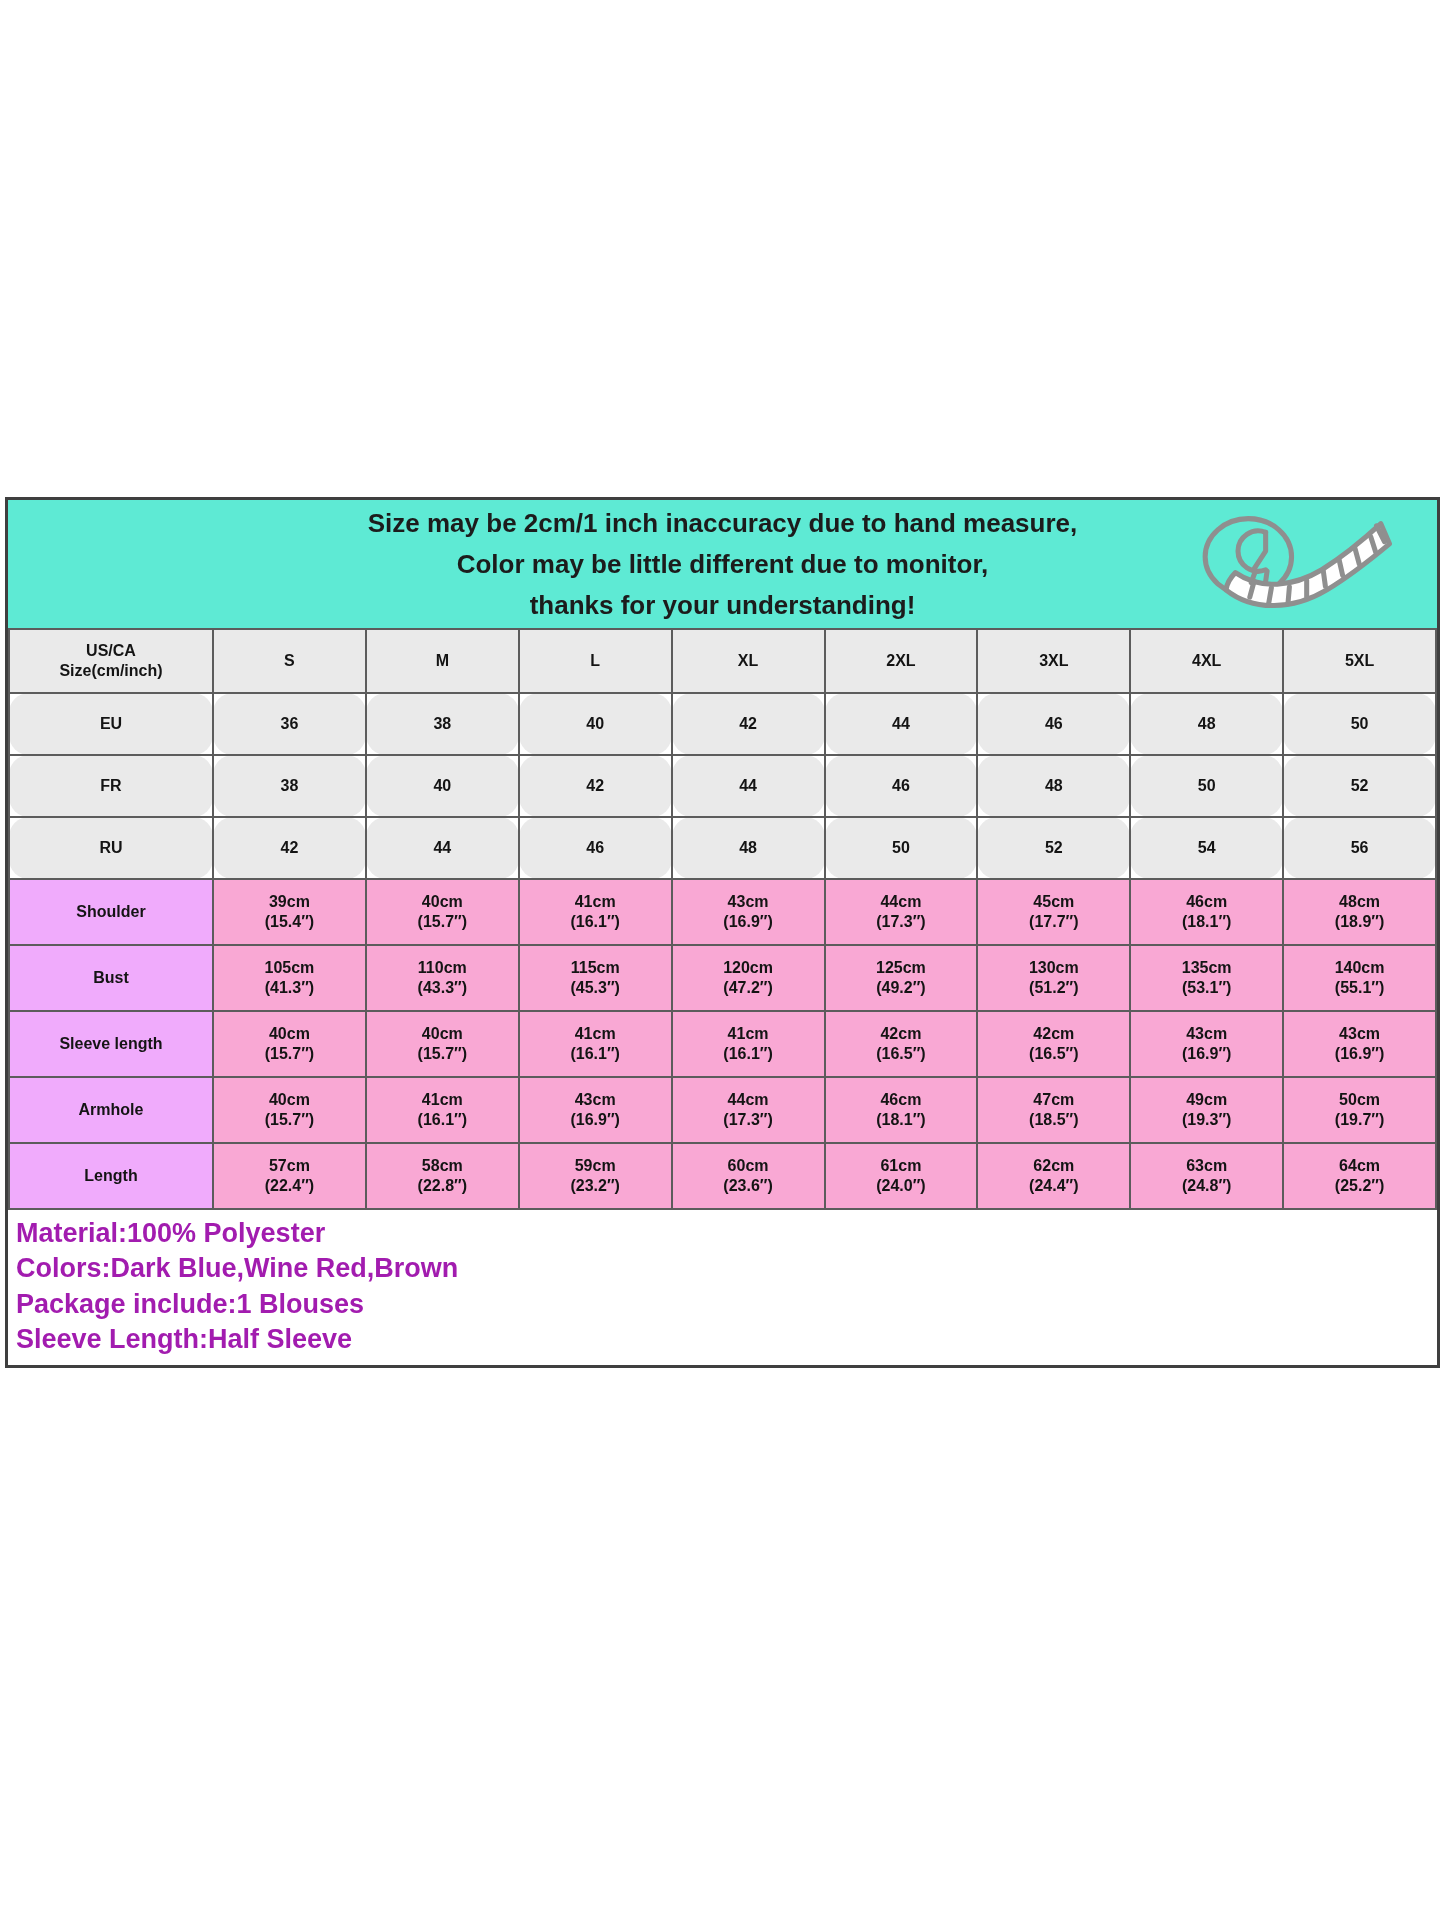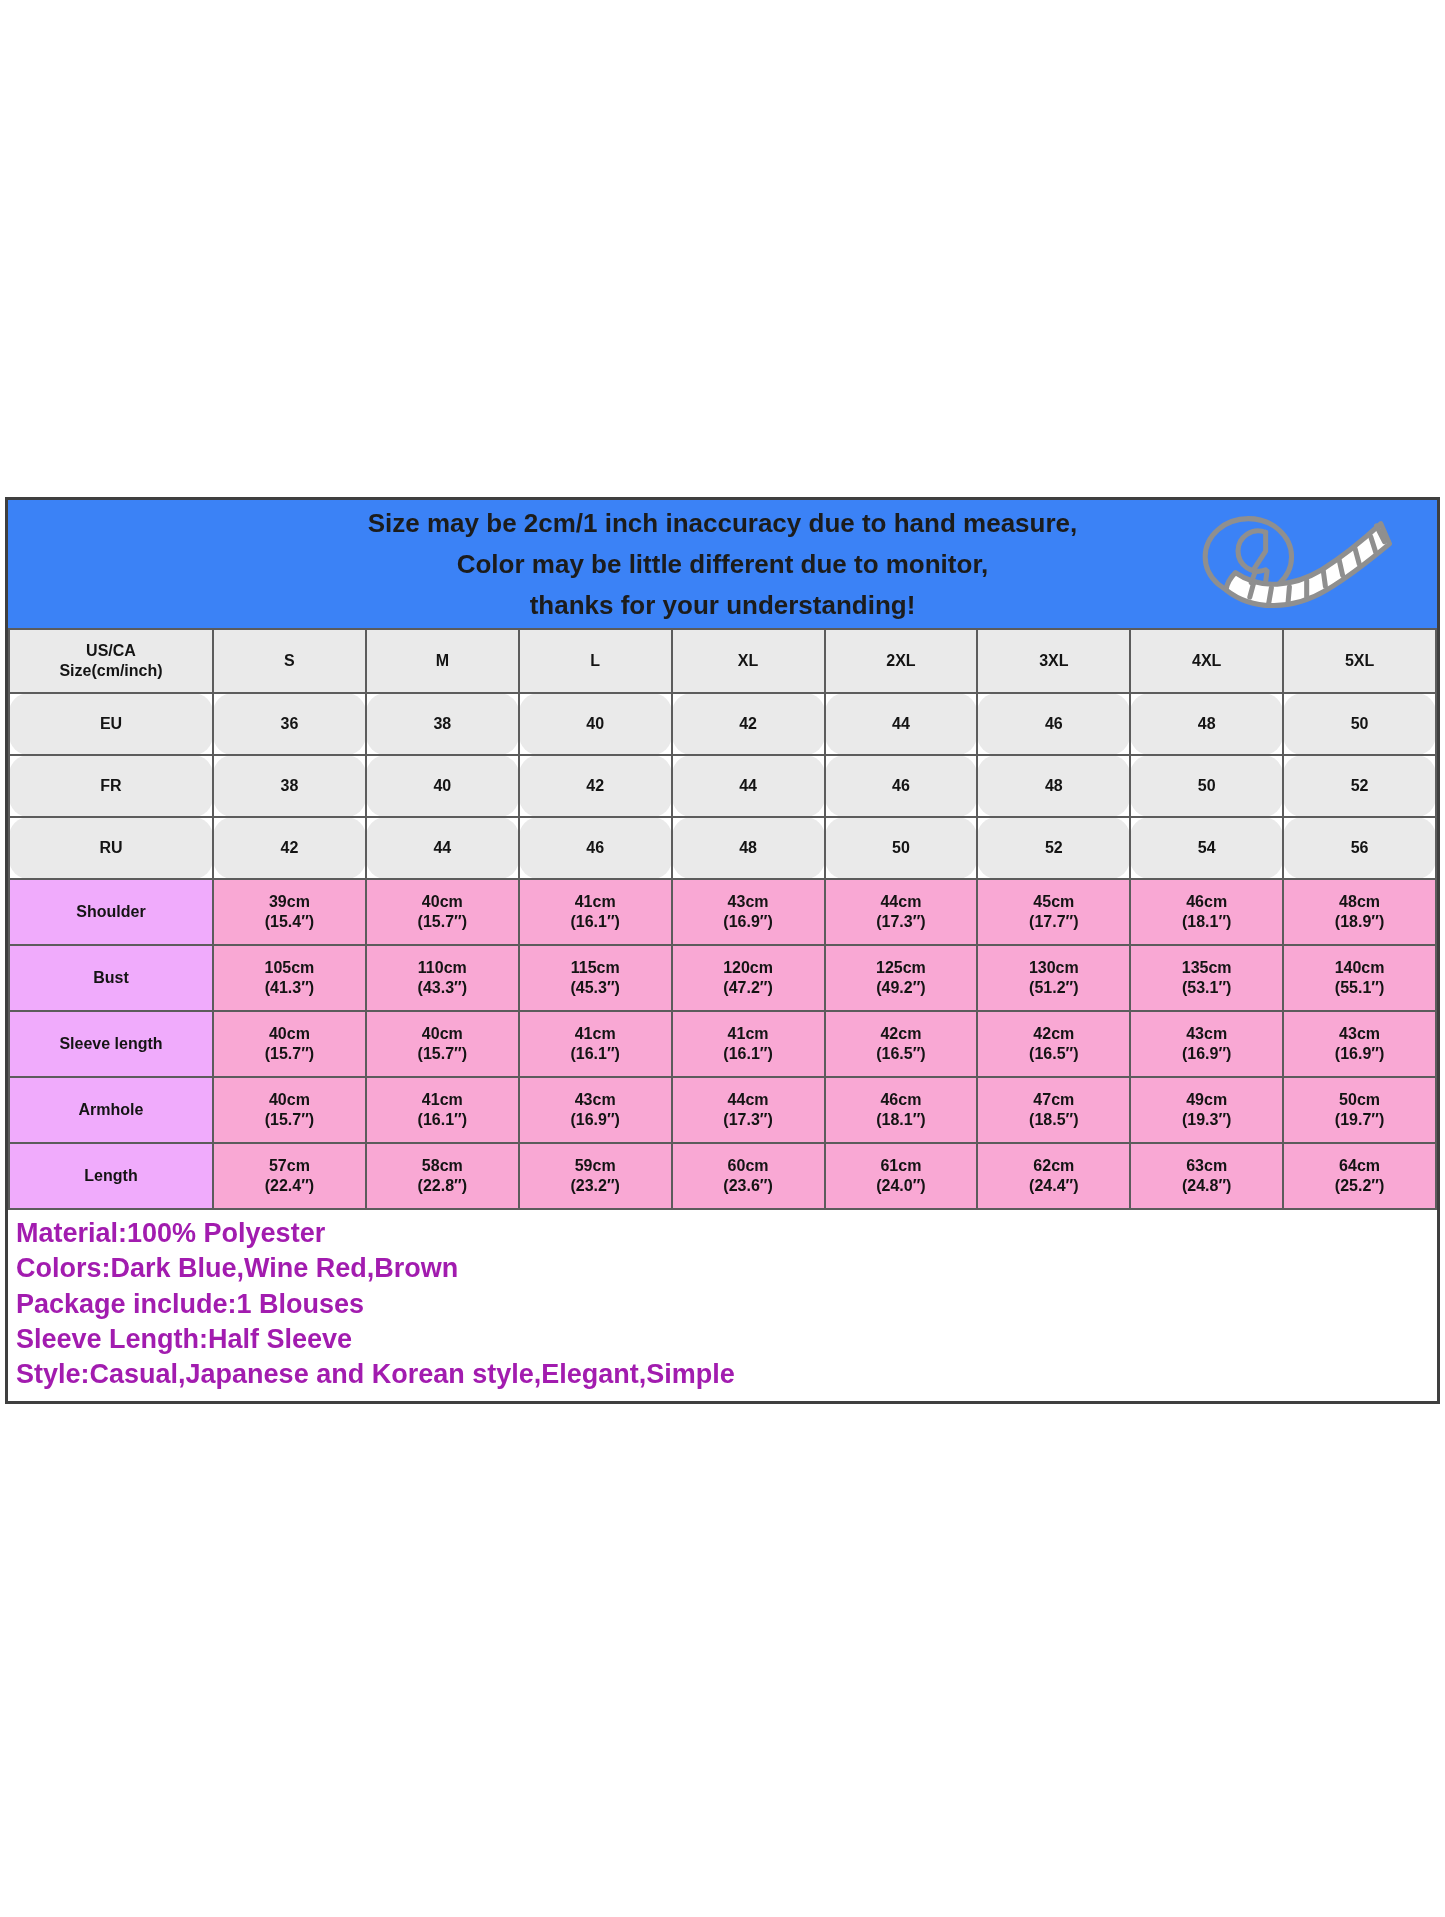--- a/index.html
+++ b/index.html
@@ -25,21 +25,21 @@
   }
   
   .banner {
     position: relative;
     height: 128px;
     display: flex;
     flex-direction: column;
     justify-content: center;
     align-items: center;
     gap: 15px;
-    background: #3b82f6;
+    background: #5eead4;
   }
   .banner .bline {
     font-size: 26px;
     font-weight: 700;
     color: #1c1c1c;
     line-height: 1;
     letter-spacing: 0px;
   }
   .tape {
     position: absolute;
@@ -279,16 +279,15 @@
 (25.2″)</td>
         </tr>
       </tbody>
     </table>
 
   <div class="footer">
     <div class="fline">Material:100% Polyester</div>
     <div class="fline">Colors:Dark Blue,Wine Red,Brown</div>
     <div class="fline">Package include:1 Blouses</div>
     <div class="fline">Sleeve Length:Half Sleeve</div>
-    <div class="fline">Style:Casual,Japanese and Korean style,Elegant,Simple</div>
   </div>
 
 </div>
 
 </body></html>

